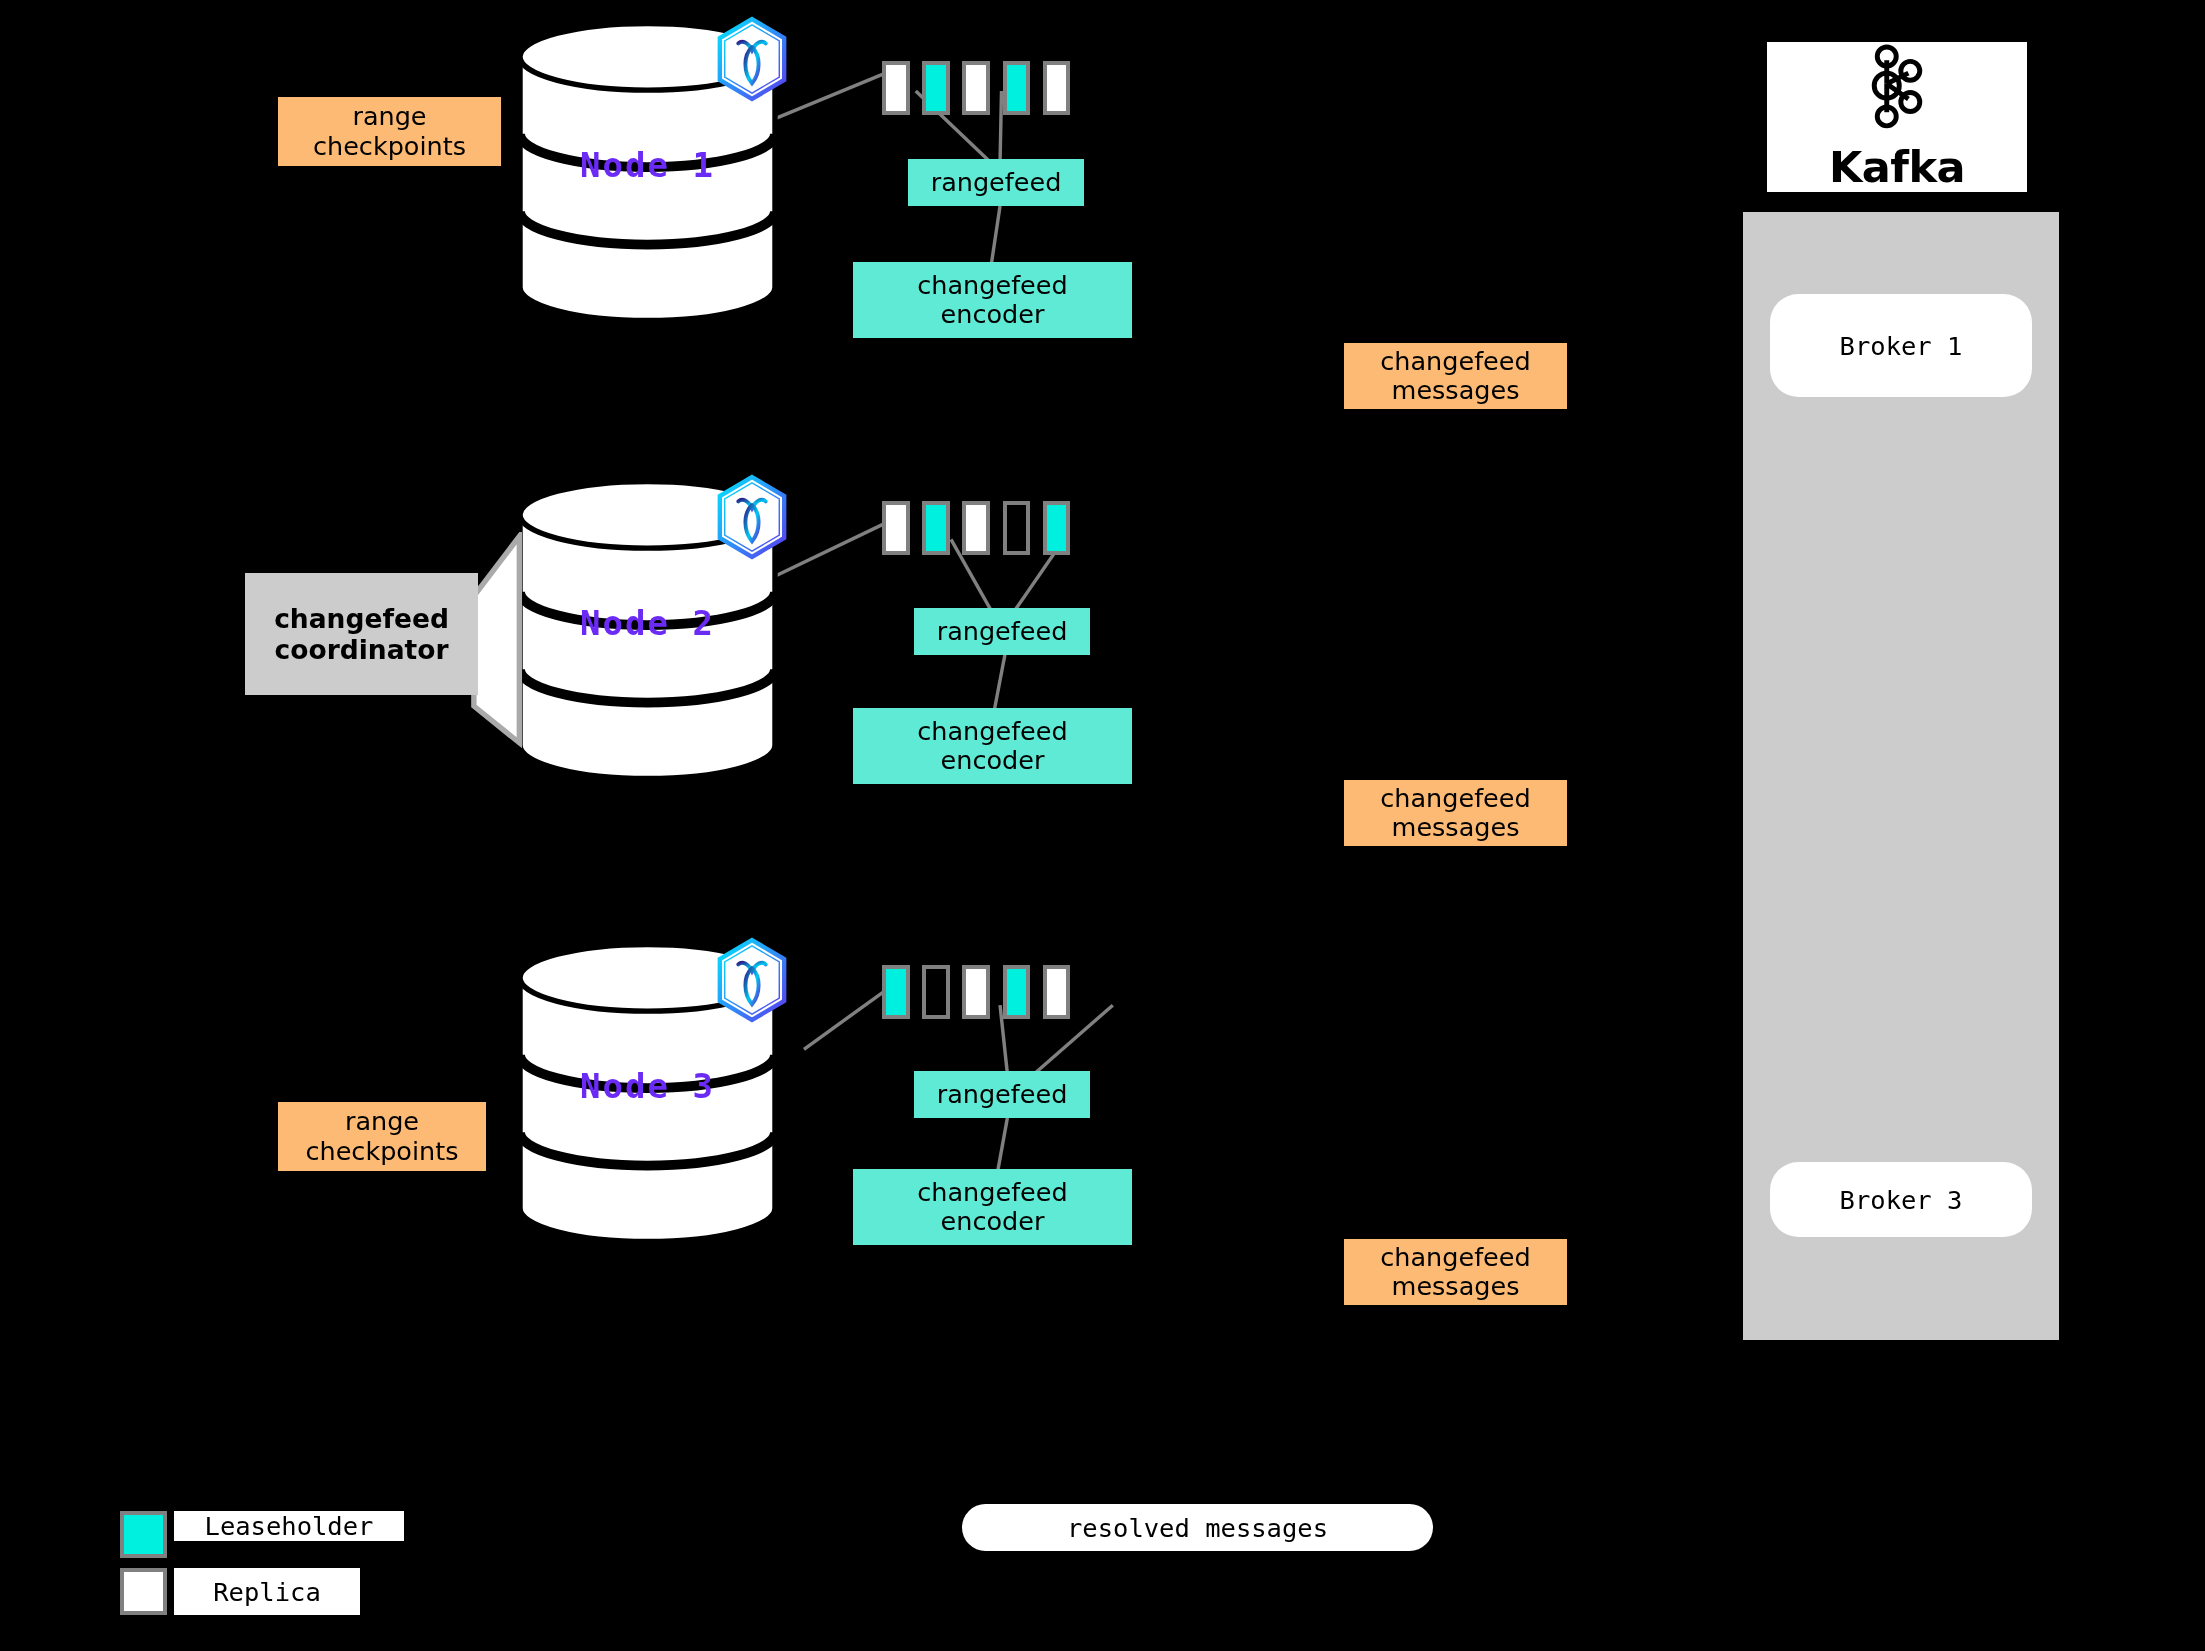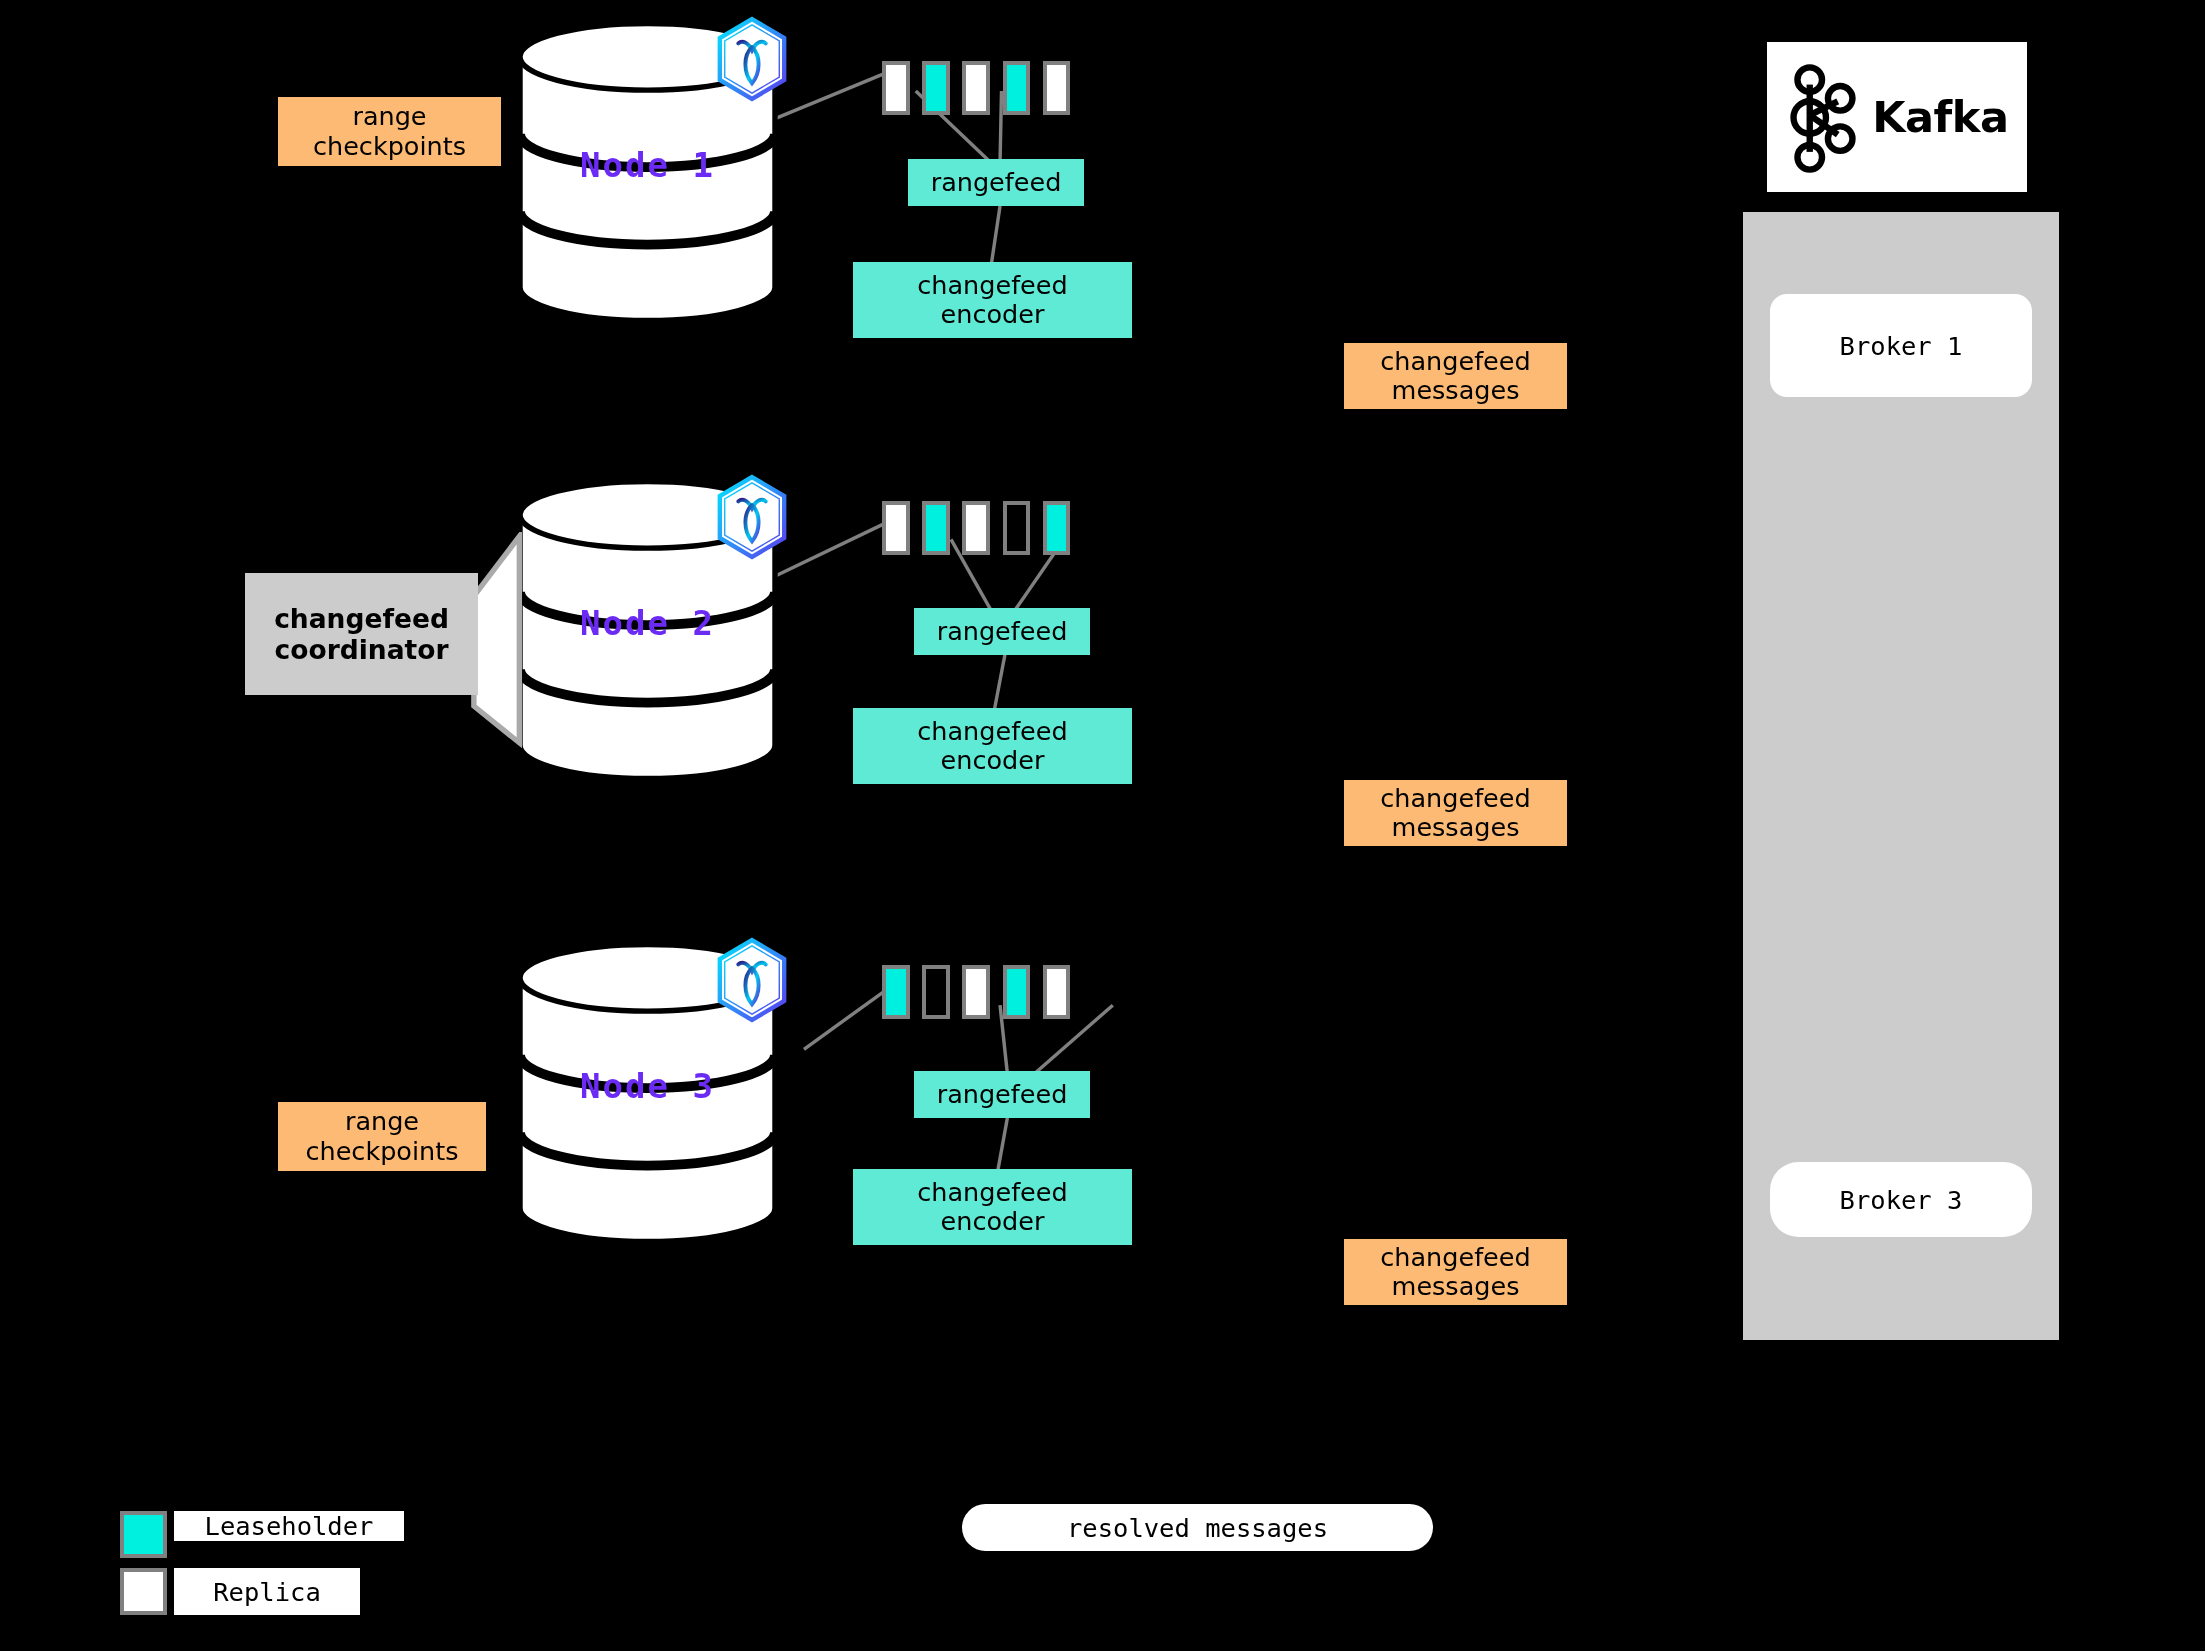--- a/index.html
+++ b/index.html
@@ -332,40 +332,40 @@
 
   <div class="whitelabel" style="left:1344px; top:343px; width:223px; height:66px;">changefeed
 messages</div>
   <div class="whitelabel" style="left:1344px; top:780px; width:223px; height:66px;">changefeed
 messages</div>
   <div class="whitelabel" style="left:1344px; top:1239px; width:223px; height:66px;">changefeed
 messages</div>
 
   <div class="pill" style="left:962px; top:1457px; width:471px; height:47px;margin-top:47px;">resolved messages</div>
 
-  <div class="kafka-logo-box" style="left:1767px; top:42px; width:260px; height:150px;">
+  <div class="kafka-logo-box" style="left:1767px; top:42px; width:260px; height:150px;flex-direction:column;">
     <svg width="74" height="113" viewBox="0 0 150 230" xmlns="http://www.w3.org/2000/svg">
       <g fill="none" stroke="#000000" stroke-width="13">
         <line x1="48" y1="48" x2="48" y2="110"></line>
         <line x1="48" y1="110" x2="105" y2="82"></line>
         <line x1="48" y1="110" x2="105" y2="150"></line>
         <line x1="48" y1="110" x2="48" y2="185"></line>
         <circle cx="48" cy="38" r="25"></circle>
         <circle cx="48" cy="115" r="33"></circle>
         <circle cx="48" cy="196" r="25"></circle>
         <circle cx="110" cy="76" r="25"></circle>
         <circle cx="110" cy="158" r="25"></circle>
       </g>
     </svg>
     <span class="kafka-wordmark">Kafka</span>
   </div>
 
   <div class="kafka-panel" style="left:1743px; top:212px; width:316px; height:1128px;"></div>
 
-  <div class="broker" style="left:1770px; top:294px; width:262px; height:103px;border-radius:17px;">Broker 1</div>
+  <div class="broker" style="left:1770px; top:294px; width:262px; height:103px;">Broker 1</div>
   <div class="broker" style="left:1770px; top:1162px; width:262px; height:75px;">Broker 3</div>
 
   <div class="legend-sq leaseholder" style="left:120px; top:1511px;"></div>
   <div class="legend-text" style="left:174px; top:1511px; width:230px; height:30px;">Leaseholder</div>
 
   <div class="legend-sq replica" style="left:120px; top:1568px;"></div>
   <div class="legend-text" style="left:174px; top:1568px; width:186px; height:47px;">Replica</div>
 
 </div>
 

